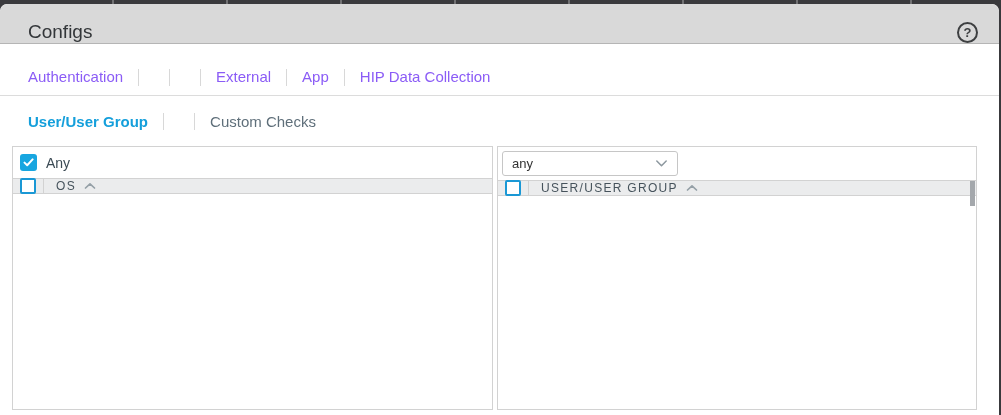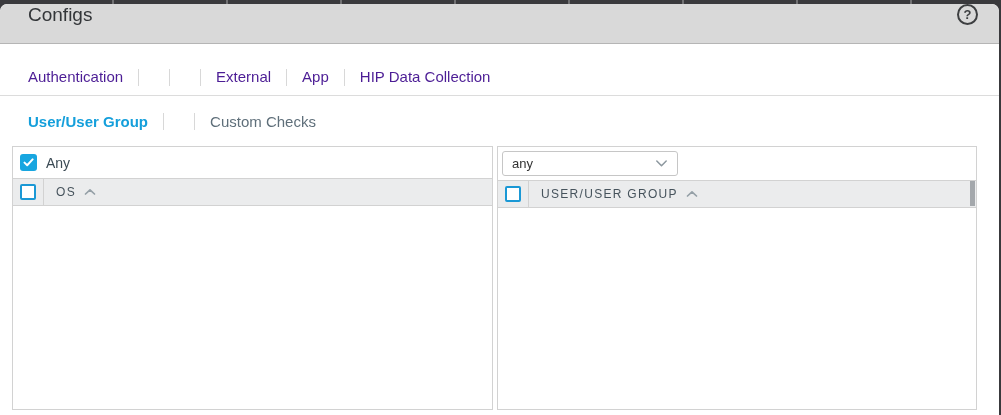--- a/index.html
+++ b/index.html
@@ -19,21 +19,21 @@
     position:absolute; left:0; top:4px; width:999px; height:411px;
     background:#ffffff;
     border-radius:7px 7px 0 0;
     overflow:hidden;
   }
   
   .titlebar {
     height:40px; background:#d9d9d9;
     border-bottom:1px solid #b5b5b5;
     border-radius:7px 7px 0 0;
-    display:flex; align-items:flex-start;
+    display:flex; align-items:flex-end;
     padding:0 21px 0 28px;
   }
   .titlebar .title { font-size:19px; color:#333639; }
   .help-btn {
     margin-left:auto;
     width:21px; height:21px; border-radius:50%;
     border:2px solid #3d3f41;
     display:flex; align-items:center; justify-content:center;
     font-size:13px; font-weight:bold; color:#3d3f41;
     cursor:pointer; background:transparent;
@@ -41,21 +41,21 @@
   }
   
   .tabs {
     margin-top:15px;
     padding:0 28px;
     height:37px;
     display:flex; align-items:center;
     border-bottom:1px solid #dcdcdc;
     font-size:15px;
   }
-  .tab { color:#4c1d95; padding:8px 0 10px; position:relative; cursor:pointer; white-space:nowrap; }
+  .tab { color:#8b5cf6; padding:8px 0 10px; position:relative; cursor:pointer; white-space:nowrap; }
   .tab.active { color:#36434c; font-weight:bold; }
   .tab.active::after {
     content:""; position:absolute; left:-2px; right:-2px; bottom:-2px;
     height:4px; background:#18a6e0; border-radius:3px;
   }
   .tab-sep { width:1px; height:17px; background:#d8d8d8; margin:0 15px; align-self:center; }
   
   .subtabs {
     margin-top:12px;
     padding:0 28px;
@@ -84,21 +84,21 @@
   }
   .any-row .label { margin-left:9px; font-size:14px; color:#3b4a54; }
   .cb {
     width:17px; height:17px; border-radius:3px;
     display:flex; align-items:center; justify-content:center;
     cursor:pointer;
   }
   .cb.checked { background:#18a6e0; }
   .cb.unchecked { width:16px; height:16px; background:#fff; border:2px solid #1a98d5; border-radius:2px; }
   .grid-header {
-    height:28px; background:#ebeced;
+    height:16px; background:#ebeced;
     border-top:1px solid #d2d2d2; border-bottom:1px solid #d2d2d2;
     display:flex; align-items:center;
   }
   .cb-cell {
     width:31px; height:100%; flex:0 0 31px;
     display:flex; align-items:center; justify-content:center;
     border-right:1px solid #d2d2d2;
   }
   .col-label {
     margin-left:12px; font-size:12px; letter-spacing:1.3px;

